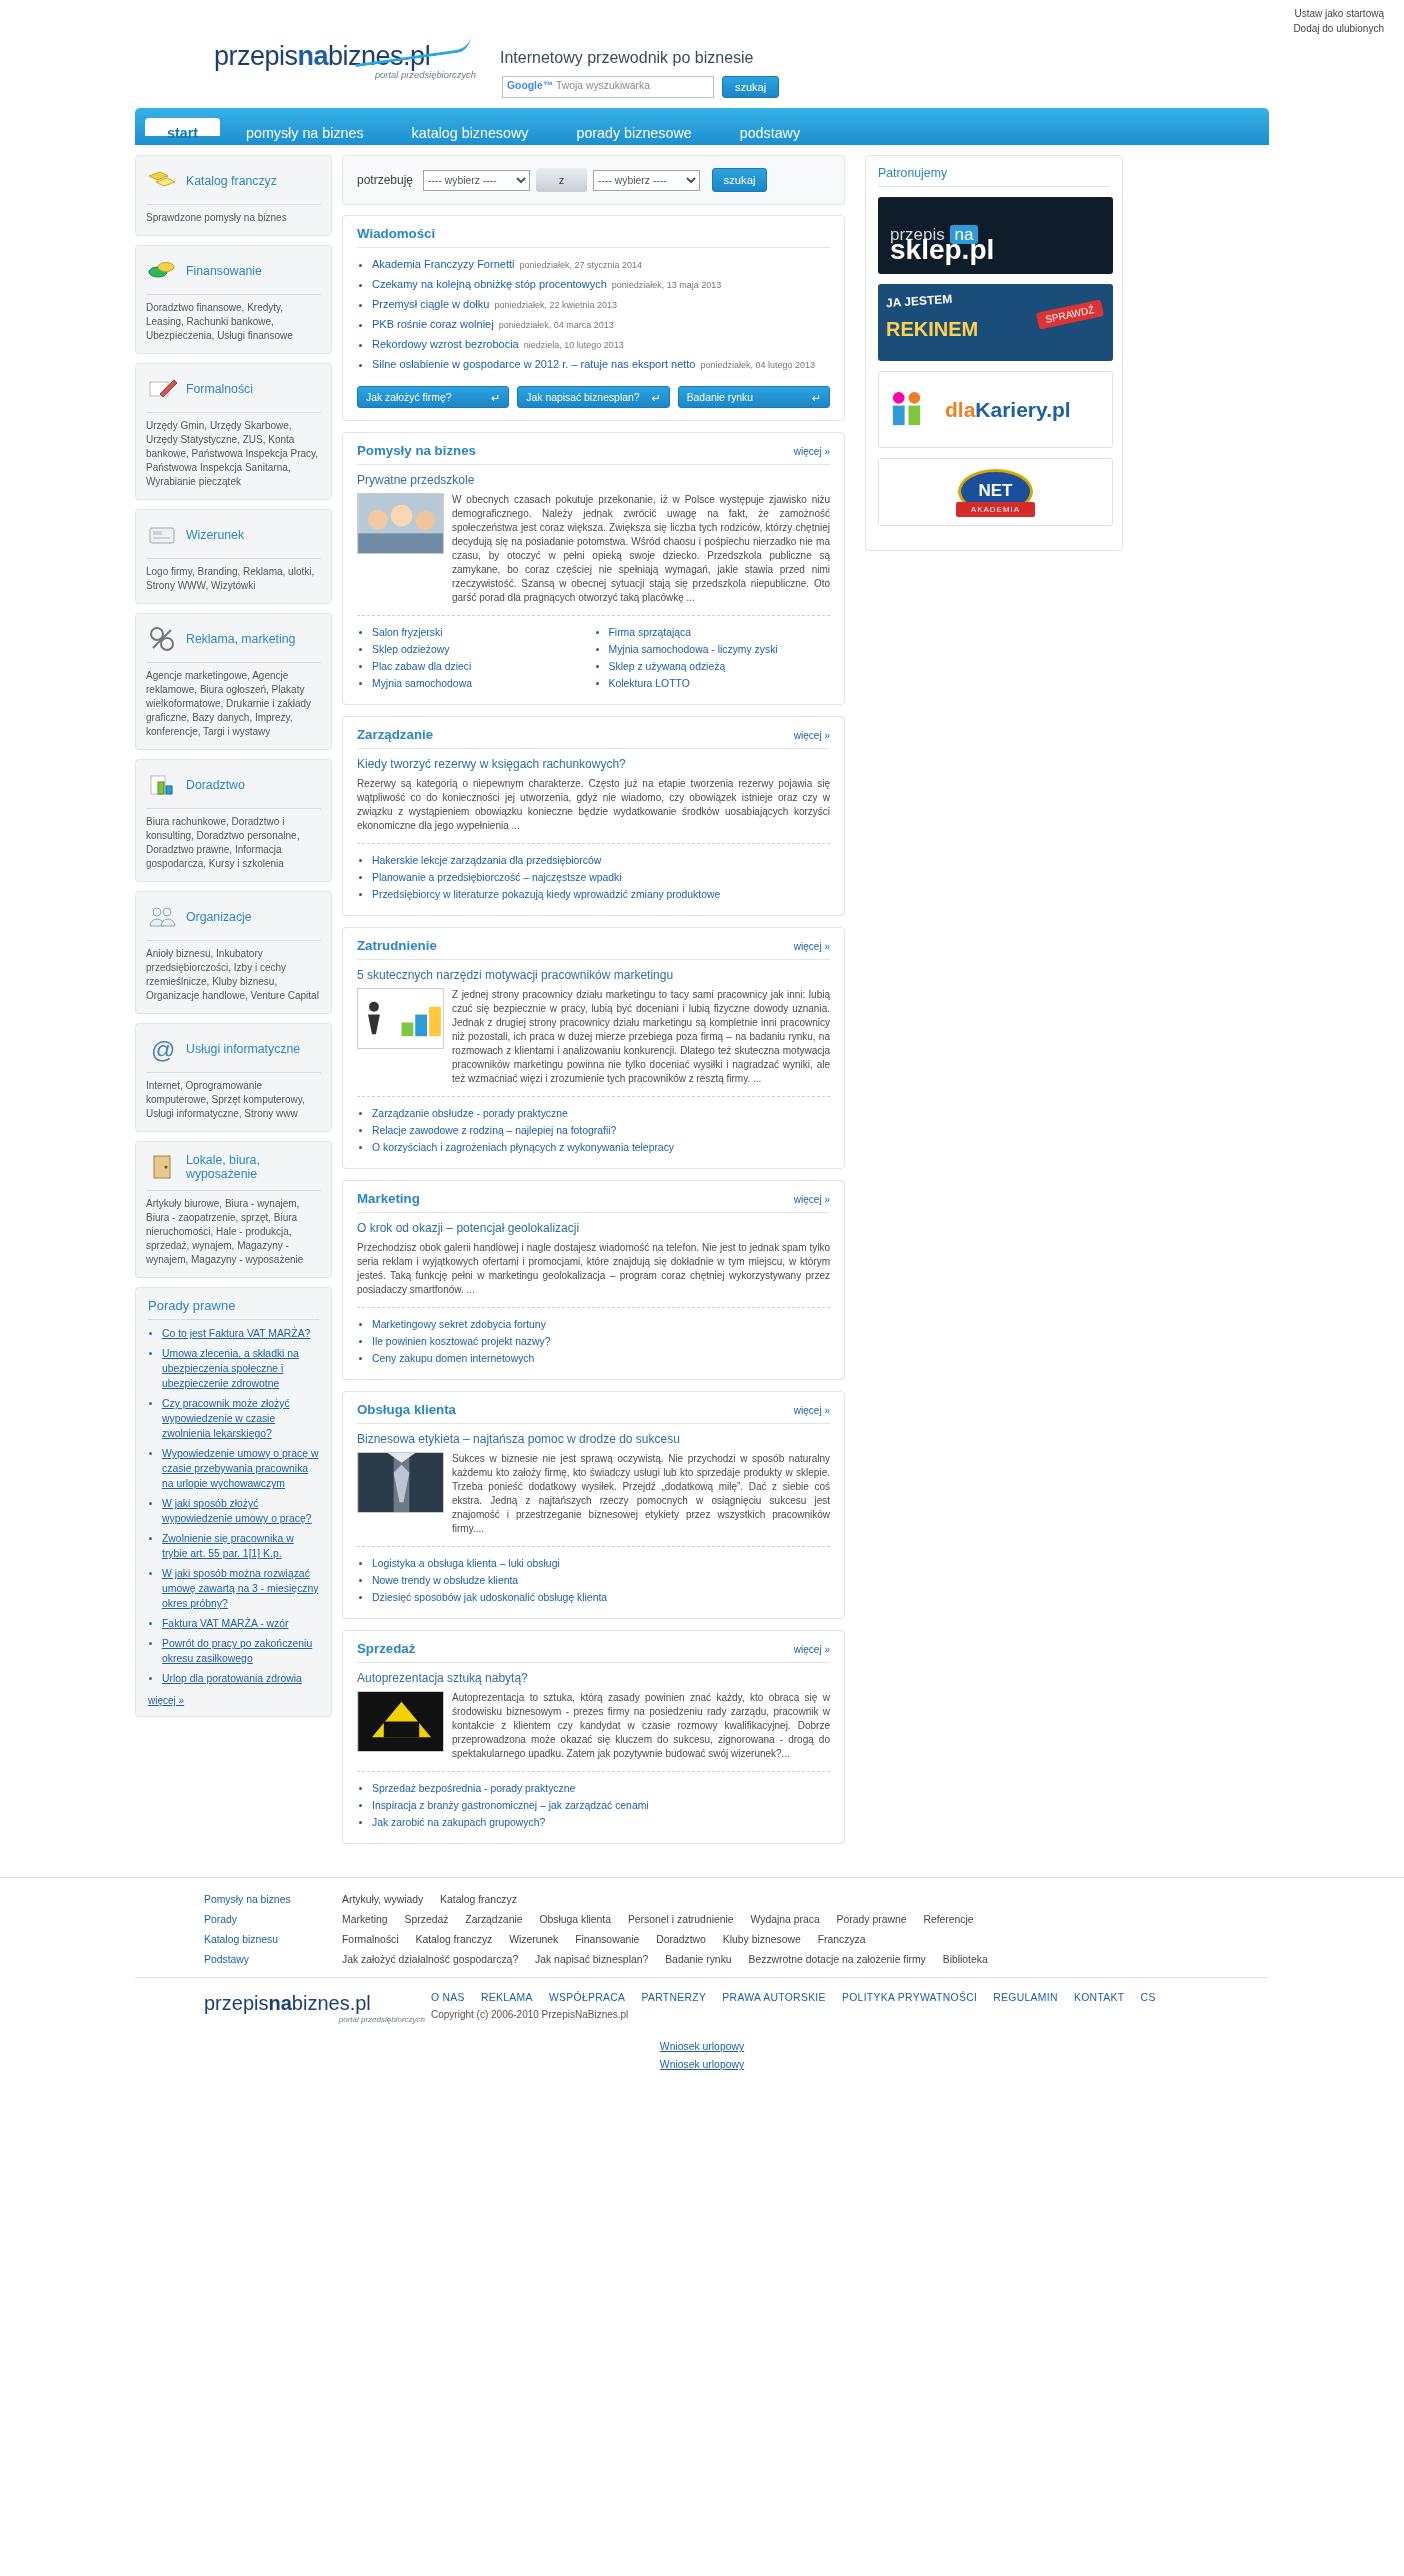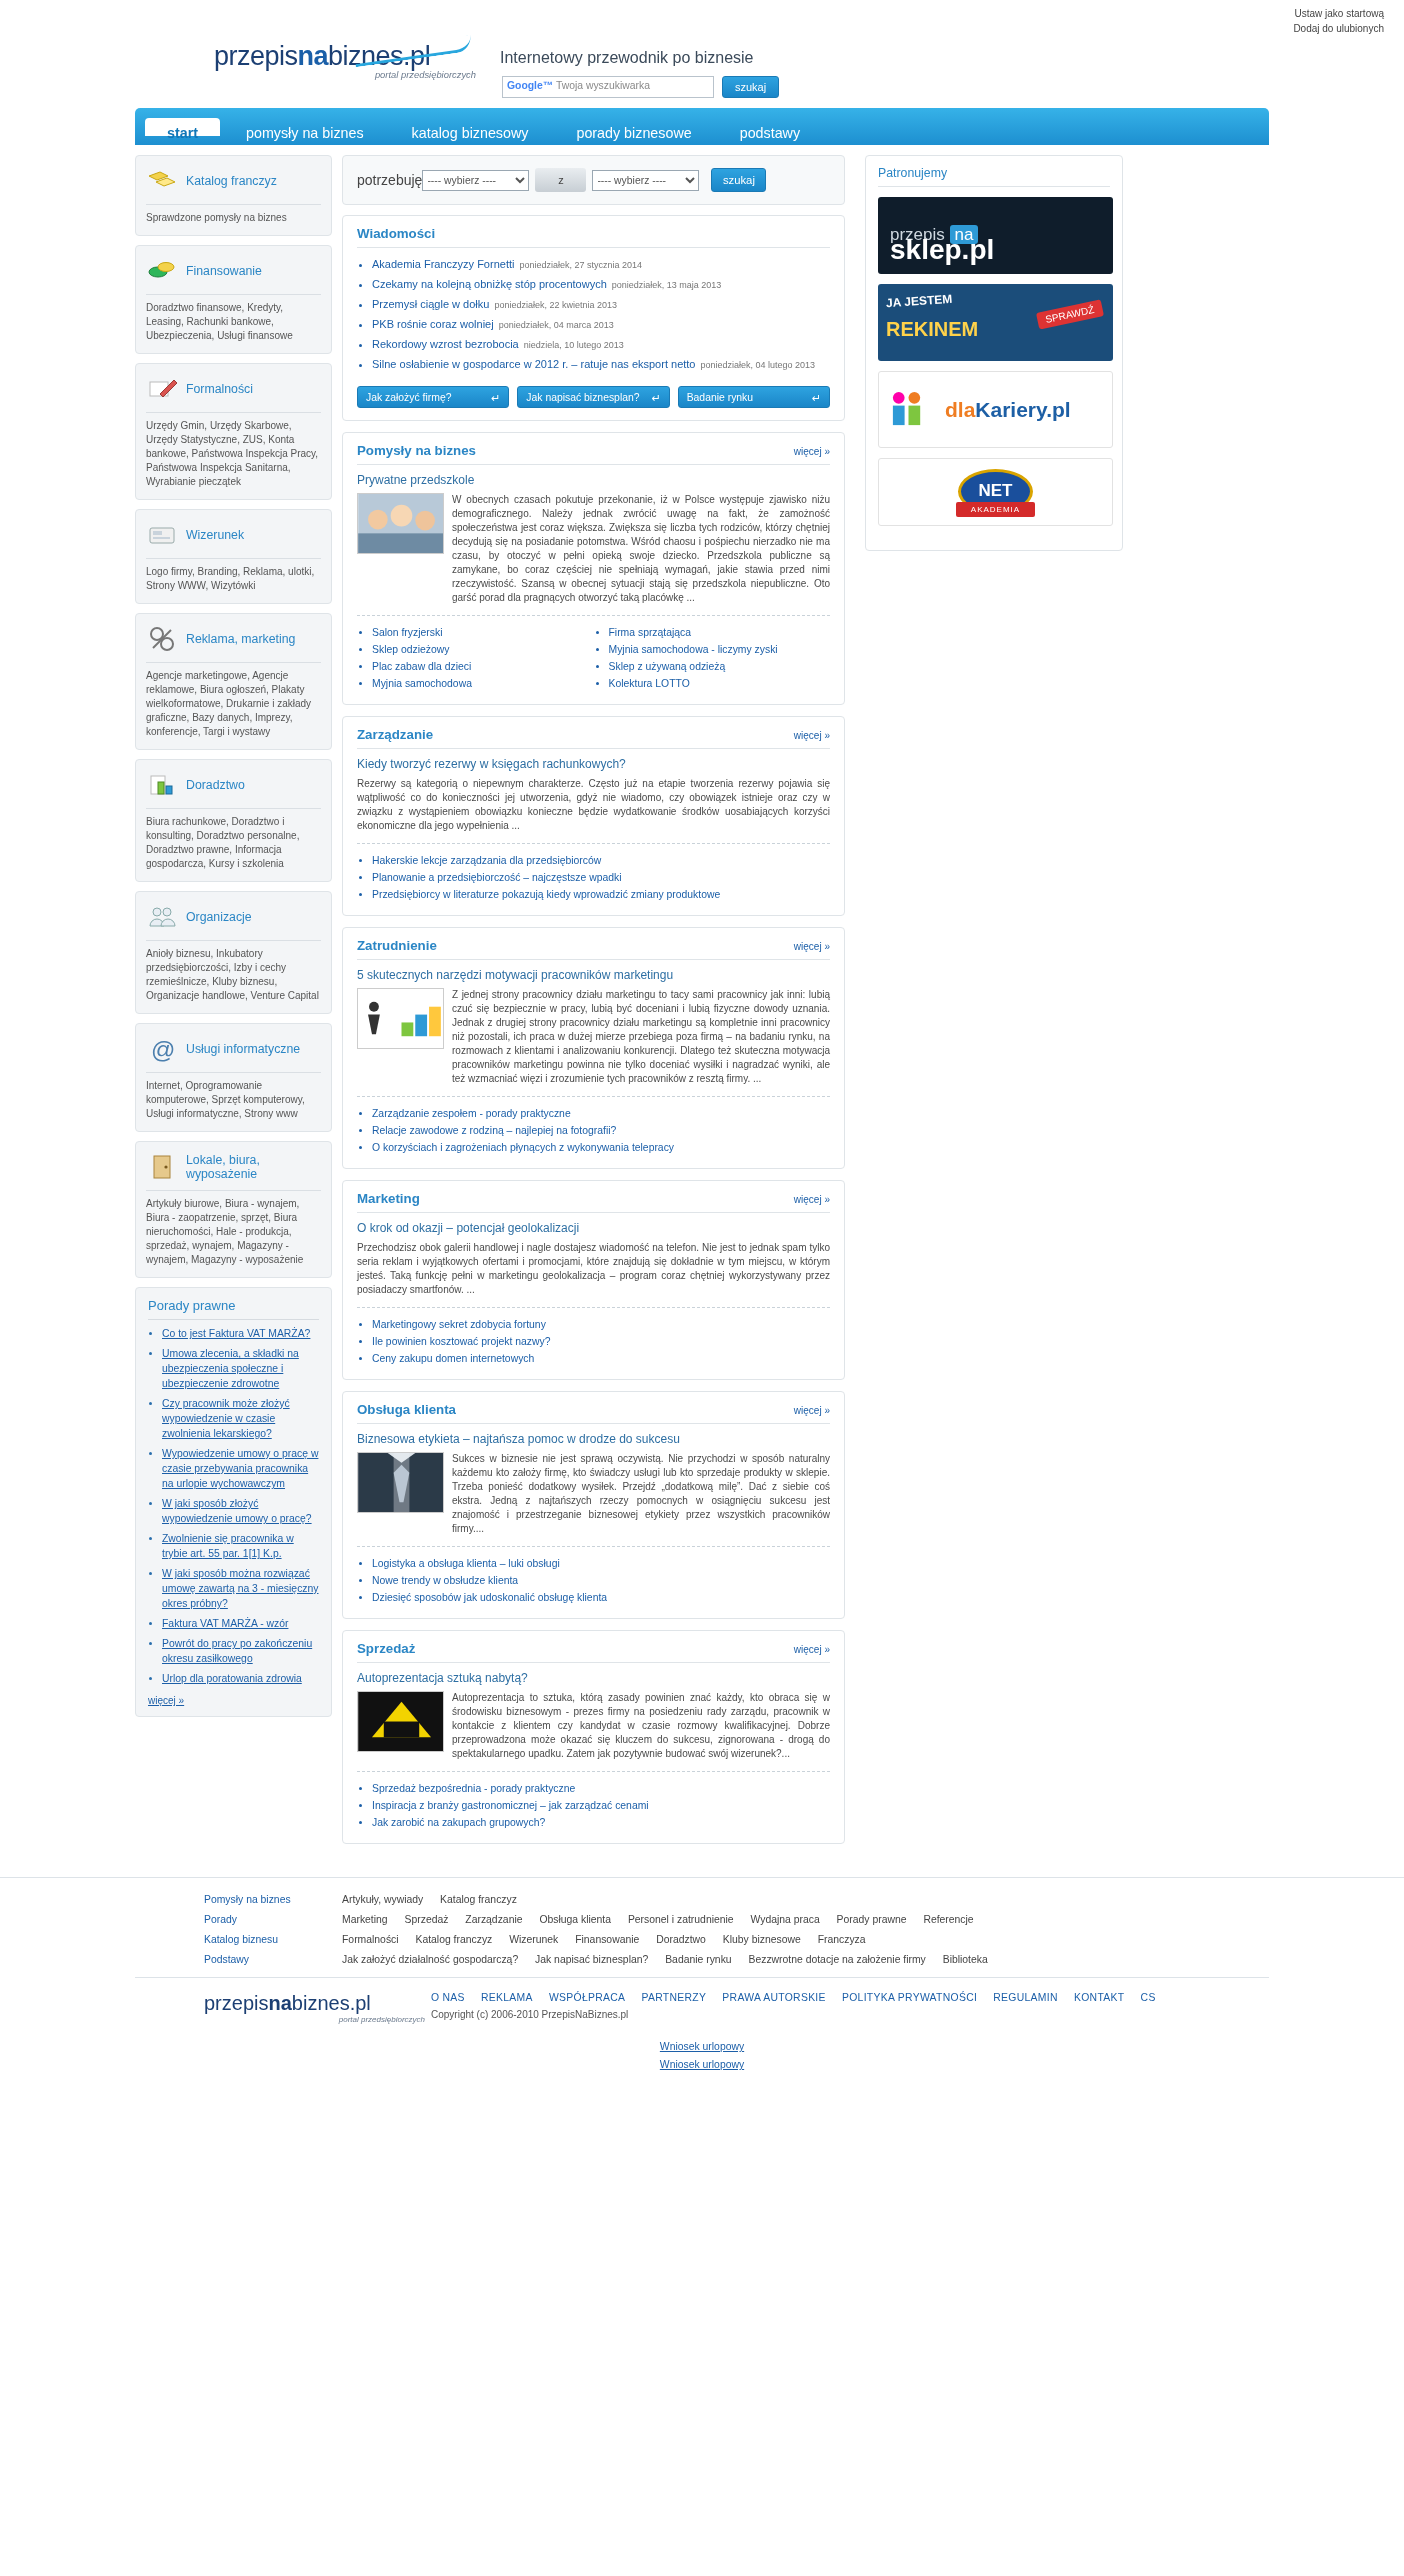--- a/index.html
+++ b/index.html
@@ -82,21 +82,21 @@
   .porady h3 { margin:0 0 6px; font-size: 13px; color:#2b86c5; font-weight:normal; }
   .porady .rule { border-top:1px solid #d6dbe0; margin-bottom: 6px; }
   .porady ul { margin:0; padding-left: 14px; }
   .porady li { font-size: 10.4px; line-height: 15px; margin-bottom: 5px; color:#2a6fad;}
   .porady li a { color:#1c5fa8; text-decoration: underline; }
   .porady .more { font-size:10px; color:#1c5fa8; text-decoration:underline; display:inline-block; margin-top:4px;}
 
   
   .panel { border:1px solid #dfe4e8; border-radius:4px; background:#fff; margin-bottom: 10px; }
   .searchpanel { background:#f7f9fa; padding: 12px 14px; display:flex; align-items:center; }
-  .searchpanel .lbl { font-size: 14px; color:#444; }
+  .searchpanel .lbl { font-size: 12px; color:#444; margin-right: 10px; }
   .searchpanel select {
     font-size: 10.4px; height: 21px; width: 107px; border:1px solid #9aa7b2; color:#555; background:#fff;
   }
   .searchpanel .zarrow {
     width: 51px; height: 24px; margin: 0 6px; position:relative;
     background: linear-gradient(#e9edf0,#c7ced4); border-radius: 3px;
     font-size: 11px; color:#444; text-align:center; line-height: 24px;
   }
   .searchpanel .gobtn {
     margin-left: 12px; width: 55px; height: 24px; line-height: 23px; text-align:center;
@@ -477,21 +477,21 @@
                 <rect x="58" y="26" width="12" height="22" fill="#2e9ad6"></rect>
                 <rect x="72" y="18" width="12" height="30" fill="#ffc83d"></rect>
                 <circle cx="16" cy="18" r="5" fill="#333"></circle>
                 <path d="M10 26 l12 0 l-4 20 l-4 0z" fill="#333"></path>
               </svg>
           </div>
           <div class="art-text">Z jednej strony pracownicy działu marketingu to tacy sami pracownicy jak inni: lubią czuć się bezpiecznie w pracy, lubią być doceniani i lubią fizyczne dowody uznania. Jednak z drugiej strony pracownicy działu marketingu są kompletnie inni pracownicy niż pozostali, ich praca w dużej mierze przebiega poza firmą – na badaniu rynku, na rozmowach z klientami i analizowaniu konkurencji. Dlatego też skuteczna motywacja pracowników marketingu powinna nie tylko doceniać wysiłki i nagradzać wyniki, ale też wzmacniać więzi i zrozumienie tych pracowników z resztą firmy. ...</div>
         </div>
         <div class="dashed"></div>
         <ul class="linklist">
-          <li><a href="#">Zarządzanie zespołem - porady praktyczne</a></li>
+          <li><a href="#">Zarządzanie obsłudze - porady praktyczne</a></li>
           <li><a href="#">Relacje zawodowe z rodziną – najlepiej na fotografii?</a></li>
           <li><a href="#">O korzyściach i zagrożeniach płynących z wykonywania telepracy</a></li>
         </ul>
       </div>
 
       <div class="sect">
         <div class="sect-head">
           <h2>Marketing</h2>
           <a class="more" href="#">więcej »</a>
         </div>

